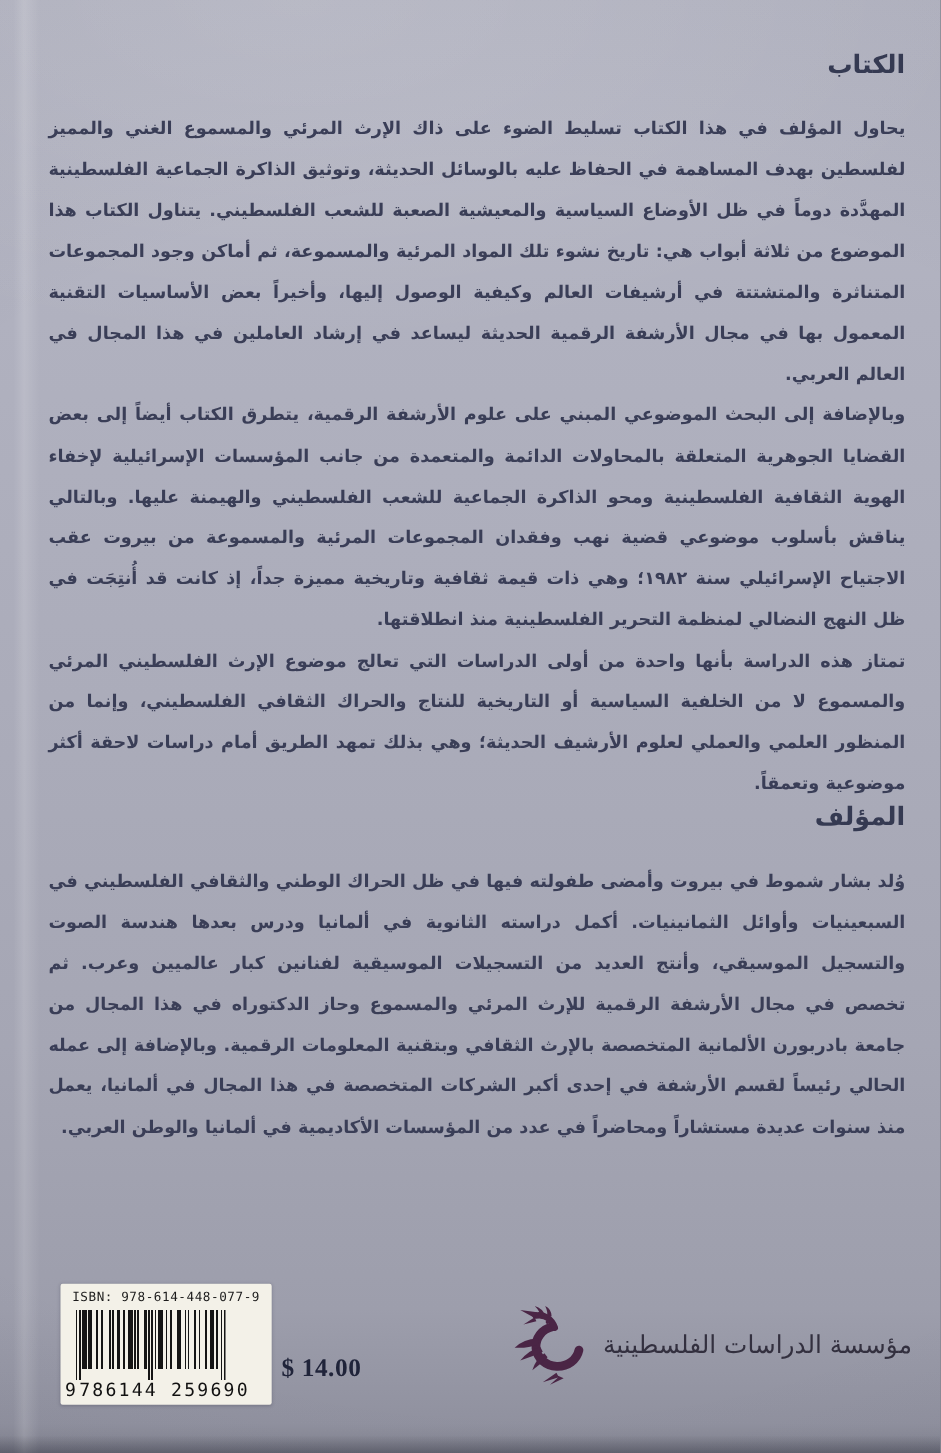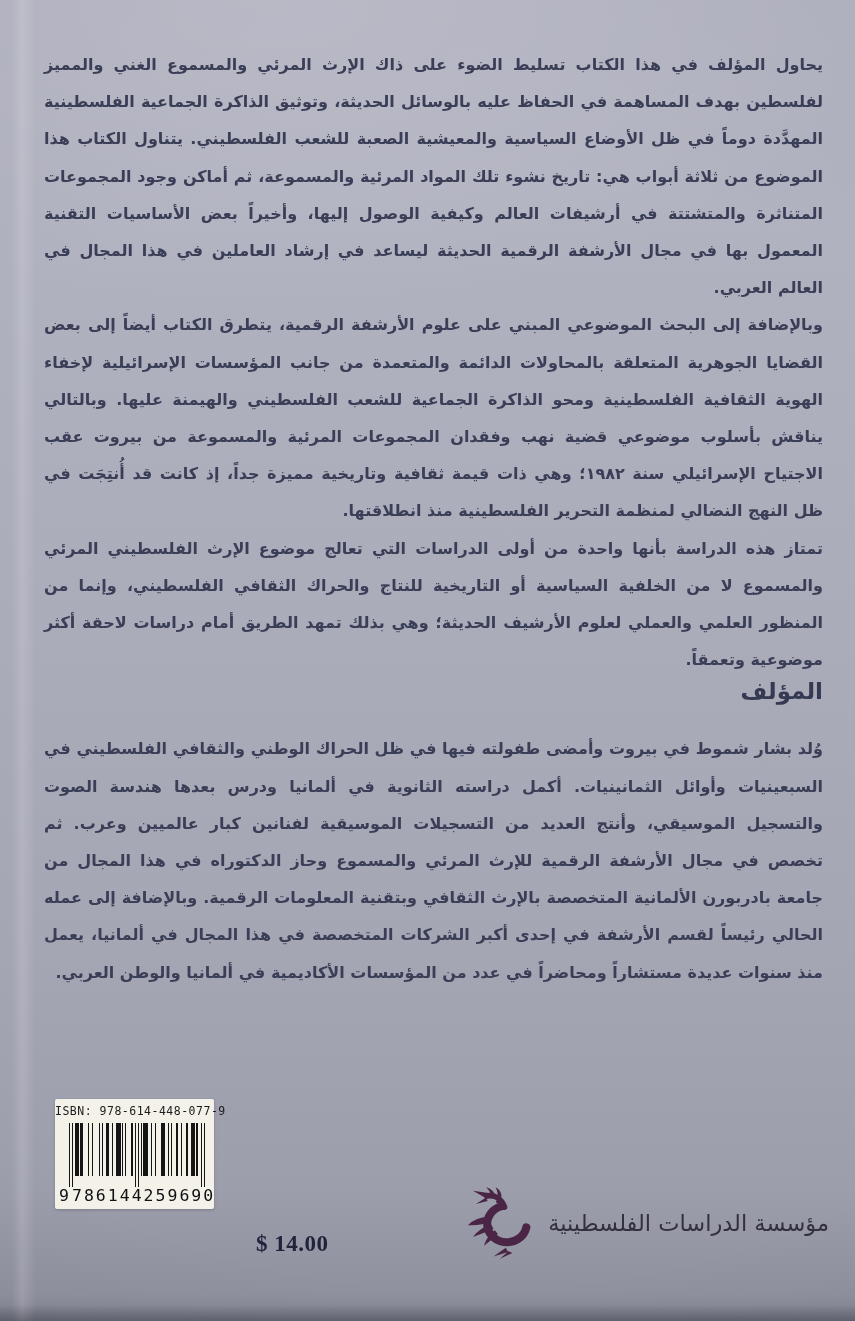--- a/index.html
+++ b/index.html
@@ -37,21 +37,21 @@
   h2.sec.author{}
   p.body{
     margin:0;
     font-size:16px;line-height:37.2px;font-weight:700;
     text-align:justify;text-justify:inter-word;
     color:#3a3e57;
   }
 
   
   .barcode-label{
-    position:absolute;left:55px;top:1099px;width:159px;height:110px;
+    position:absolute;left:55px;top:1167px;width:192px;height:110px;
     background:#f3f1e8;border-radius:2px;
     box-shadow:0 1px 3px rgba(30,30,50,.25);
   }
   .isbn-line{
     position:absolute;top:5px;left:0;right:0;
     text-align:center;
     font-family:"DejaVu Sans Mono",monospace;
     font-size:11.5px;letter-spacing:.5px;color:#1c1c1c;white-space:nowrap;
   }
   #barcode-svg{
@@ -91,20 +91,21 @@
     font-size:24.5px;line-height:1.15;color:#2c2a38;
     font-family:"Liberation Serif",serif;
   }
 </style>
 </head>
 <body>
 
 <div class="cover">
 
   <div class="text-col">
+    <h2 class="sec">الكتاب</h2>
     <p class="body">يحاول المؤلف في هذا الكتاب تسليط الضوء على ذاك الإرث المرئي والمسموع الغني والمميز لفلسطين بهدف المساهمة في الحفاظ عليه بالوسائل الحديثة، وتوثيق الذاكرة الجماعية الفلسطينية المهدَّدة دوماً في ظل الأوضاع السياسية والمعيشية الصعبة للشعب الفلسطيني. يتناول الكتاب هذا الموضوع من ثلاثة أبواب هي: تاريخ نشوء تلك المواد المرئية والمسموعة، ثم أماكن وجود المجموعات المتناثرة والمتشتتة في أرشيفات العالم وكيفية الوصول إليها، وأخيراً بعض الأساسيات التقنية المعمول بها في مجال الأرشفة الرقمية الحديثة ليساعد في إرشاد العاملين في هذا المجال في العالم العربي.</p>
     <p class="body">وبالإضافة إلى البحث الموضوعي المبني على علوم الأرشفة الرقمية، يتطرق الكتاب أيضاً إلى بعض القضايا الجوهرية المتعلقة بالمحاولات الدائمة والمتعمدة من جانب المؤسسات الإسرائيلية لإخفاء الهوية الثقافية الفلسطينية ومحو الذاكرة الجماعية للشعب الفلسطيني والهيمنة عليها. وبالتالي يناقش بأسلوب موضوعي قضية نهب وفقدان المجموعات المرئية والمسموعة من بيروت عقب الاجتياح الإسرائيلي سنة ١٩٨٢؛ وهي ذات قيمة ثقافية وتاريخية مميزة جداً، إذ كانت قد أُنتِجَت في ظل النهج النضالي لمنظمة التحرير الفلسطينية منذ انطلاقتها.</p>
     <p class="body">تمتاز هذه الدراسة بأنها واحدة من أولى الدراسات التي تعالج موضوع الإرث الفلسطيني المرئي والمسموع لا من الخلفية السياسية أو التاريخية للنتاج والحراك الثقافي الفلسطيني، وإنما من المنظور العلمي والعملي لعلوم الأرشيف الحديثة؛ وهي بذلك تمهد الطريق أمام دراسات لاحقة أكثر موضوعية وتعمقاً.</p>
 
     <h2 class="sec author">المؤلف</h2>
     <p class="body">وُلد بشار شموط في بيروت وأمضى طفولته فيها في ظل الحراك الوطني والثقافي الفلسطيني في السبعينيات وأوائل الثمانينيات. أكمل دراسته الثانوية في ألمانيا ودرس بعدها هندسة الصوت والتسجيل الموسيقي، وأنتج العديد من التسجيلات الموسيقية لفنانين كبار عالميين وعرب. ثم تخصص في مجال الأرشفة الرقمية للإرث المرئي والمسموع وحاز الدكتوراه في هذا المجال من جامعة بادربورن الألمانية المتخصصة بالإرث الثقافي وبتقنية المعلومات الرقمية. وبالإضافة إلى عمله الحالي رئيساً لقسم الأرشفة في إحدى أكبر الشركات المتخصصة في هذا المجال في ألمانيا، يعمل منذ سنوات عديدة مستشاراً ومحاضراً في عدد من المؤسسات الأكاديمية في ألمانيا والوطن العربي.</p>
   </div>
 
   <div class="barcode-label">
     <div class="isbn-line">ISBN: 978-614-448-077-9</div>

